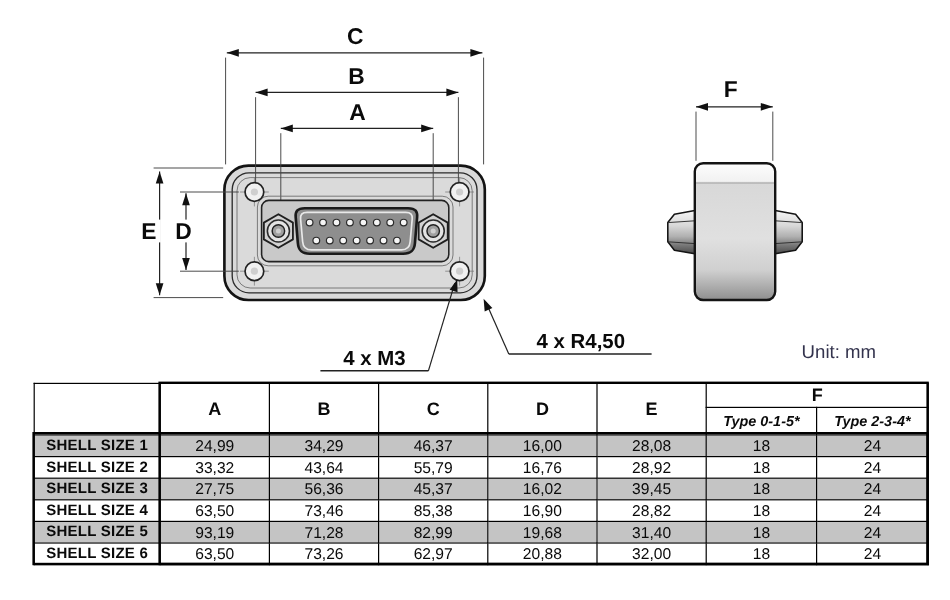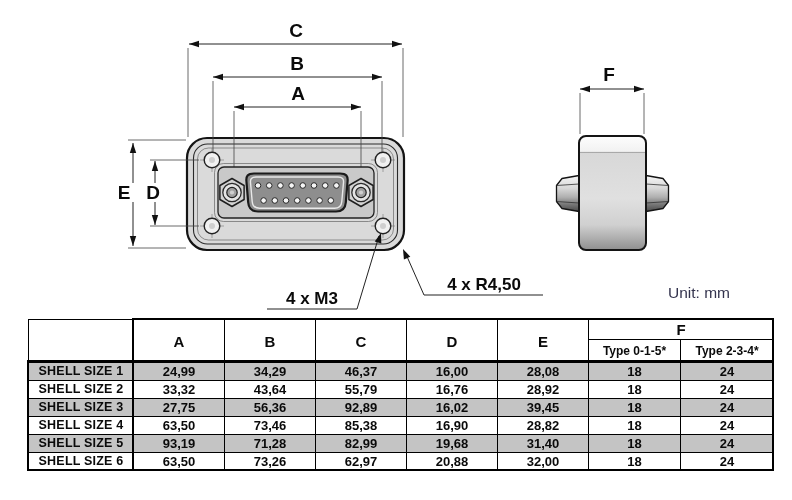--- a/index.html
+++ b/index.html
@@ -15,23 +15,23 @@
     border-collapse:collapse; table-layout:fixed;
   }
   table.dims td, table.dims th {
     border:1.5px solid #000; padding:0; margin:0;
     text-align:center; vertical-align:middle;
     background:#fff; overflow:hidden; white-space:nowrap;
     color:#0a0a0a; line-height:1;
   }
   td.corner { border:none; background:transparent; }
   th.hdr { font-weight:bold; font-size:15px; }
-  th.sub { font-weight:bold; font-size:12px; }
+  th.sub { font-weight:bold; font-size:12px;font-style:italic; }
   td.rowlabel { font-weight:bold; font-size:12.5px; letter-spacing:0.2px; }
-  td.val { font-size:13px; font-weight:bold; }
+  td.val { font-size:13px; font-weight:normal; }
   tr.shade td { background:#c4c4c4; }
   tr.h1 { height:20px; }
   tr.h2 { height:23px; }
   tr.body-row { height:18px; }
   td.dimmed { color:#6b6b6b; }
 
   
   .thick-border { position:absolute; box-sizing:border-box; border:2.5px solid #000;
                   pointer-events:none; background:transparent; }
   .thick-header-block { left:132px; top:317.5px; width:642px; height:153px; }
@@ -258,21 +258,21 @@
       <td class="val">55,79</td>
       <td class="val">16,76</td>
       <td class="val">28,92</td>
       <td class="val">18</td>
       <td class="val">24</td>
     </tr>
     <tr class="body-row shade">
       <td class="rowlabel">SHELL SIZE 3</td>
       <td class="val">27,75</td>
       <td class="val">56,36</td>
-      <td class="val">92,89</td>
+      <td class="val">45,37</td>
       <td class="val">16,02</td>
       <td class="val">39,45</td>
       <td class="val">18</td>
       <td class="val">24</td>
     </tr>
     <tr class="body-row">
       <td class="rowlabel">SHELL SIZE 4</td>
       <td class="val">63,50</td>
       <td class="val">73,46</td>
       <td class="val">85,38</td>

